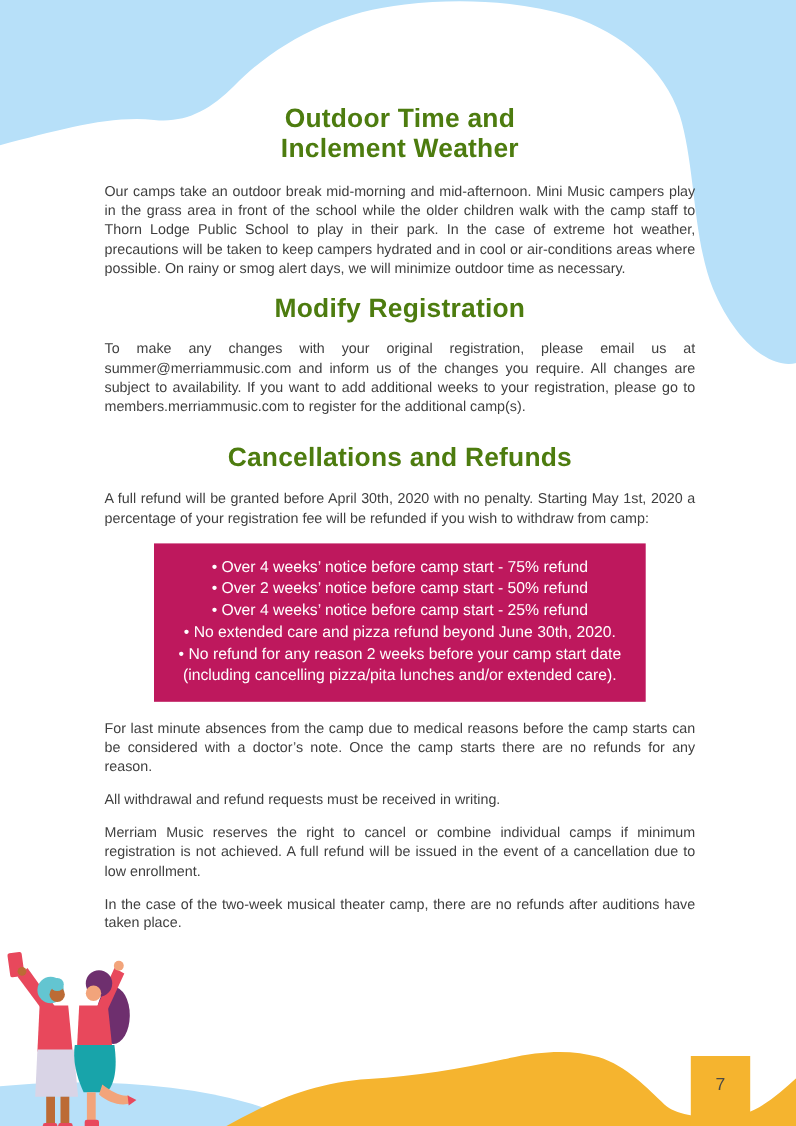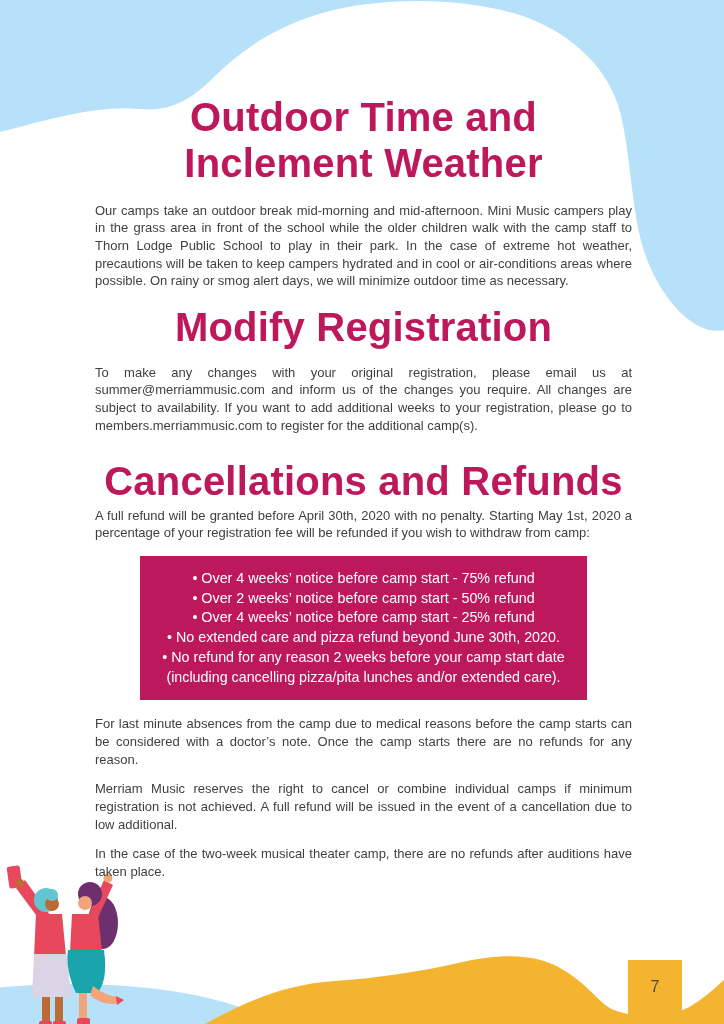--- a/index.html
+++ b/index.html
@@ -14,29 +14,29 @@
   .deco-top{top:0;}
   .deco-bottom{bottom:0;}
   .content{
     position:absolute;
     left:95px;top:94px;width:537px;
     z-index:2;
   }
   h1,h2,h3{
     margin:0;
     text-align:center;
-    color:#be185d;
+    color:#4d7c0f;
     font-weight:700;
-    font-size:40px;
+    font-size:24px;
     line-height:1.16;
     letter-spacing:0.2px;
   }
   .h-title{margin-bottom:15px;}
   .h-modify{margin-top:14px;margin-bottom:13px;}
-  .h-cancel{margin-top:24px;margin-bottom:2px;}
+  .h-cancel{margin-top:24px;margin-bottom:14px;}
   p.body{
     margin:0 0 12px 0;
     color:#3F3F3F;
     font-size:13px;
     line-height:1.36;
     text-align:justify;
   }
   p.body.last{margin-bottom:0;}
   .refund-box{
     background:#be185d;
@@ -139,17 +139,18 @@
     <div class="refund-box">
       <div class="refund-line">• Over 4 weeks’ notice before camp start - 75% refund</div>
       <div class="refund-line">• Over 2 weeks’ notice before camp start - 50% refund</div>
       <div class="refund-line">• Over 4 weeks’ notice before camp start - 25% refund</div>
       <div class="refund-line">• No extended care and pizza refund beyond June 30th, 2020.</div>
       <div class="refund-line">• No refund for any reason 2 weeks before your camp start date</div>
       <div class="refund-line">(including cancelling pizza/pita lunches and/or extended care).</div>
     </div>
 
     <p class="body">For last minute absences from the camp due to medical reasons before the camp starts can be considered with a doctor’s note.  Once the camp starts there are no refunds for any reason.</p>
-    <p class="body">Merriam Music reserves the right to cancel or combine individual camps if minimum registration is not achieved. A full refund will be issued in the event of a cancellation due to low additional.</p>
+    <p class="body">All withdrawal and refund requests must be received in writing.</p>
+    <p class="body">Merriam Music reserves the right to cancel or combine individual camps if minimum registration is not achieved. A full refund will be issued in the event of a cancellation due to low enrollment.</p>
     <p class="body last">In the case of the two-week musical theater camp, there are no refunds after auditions have taken place.</p>
 
   </div>
 </div>
 
 </body></html>

